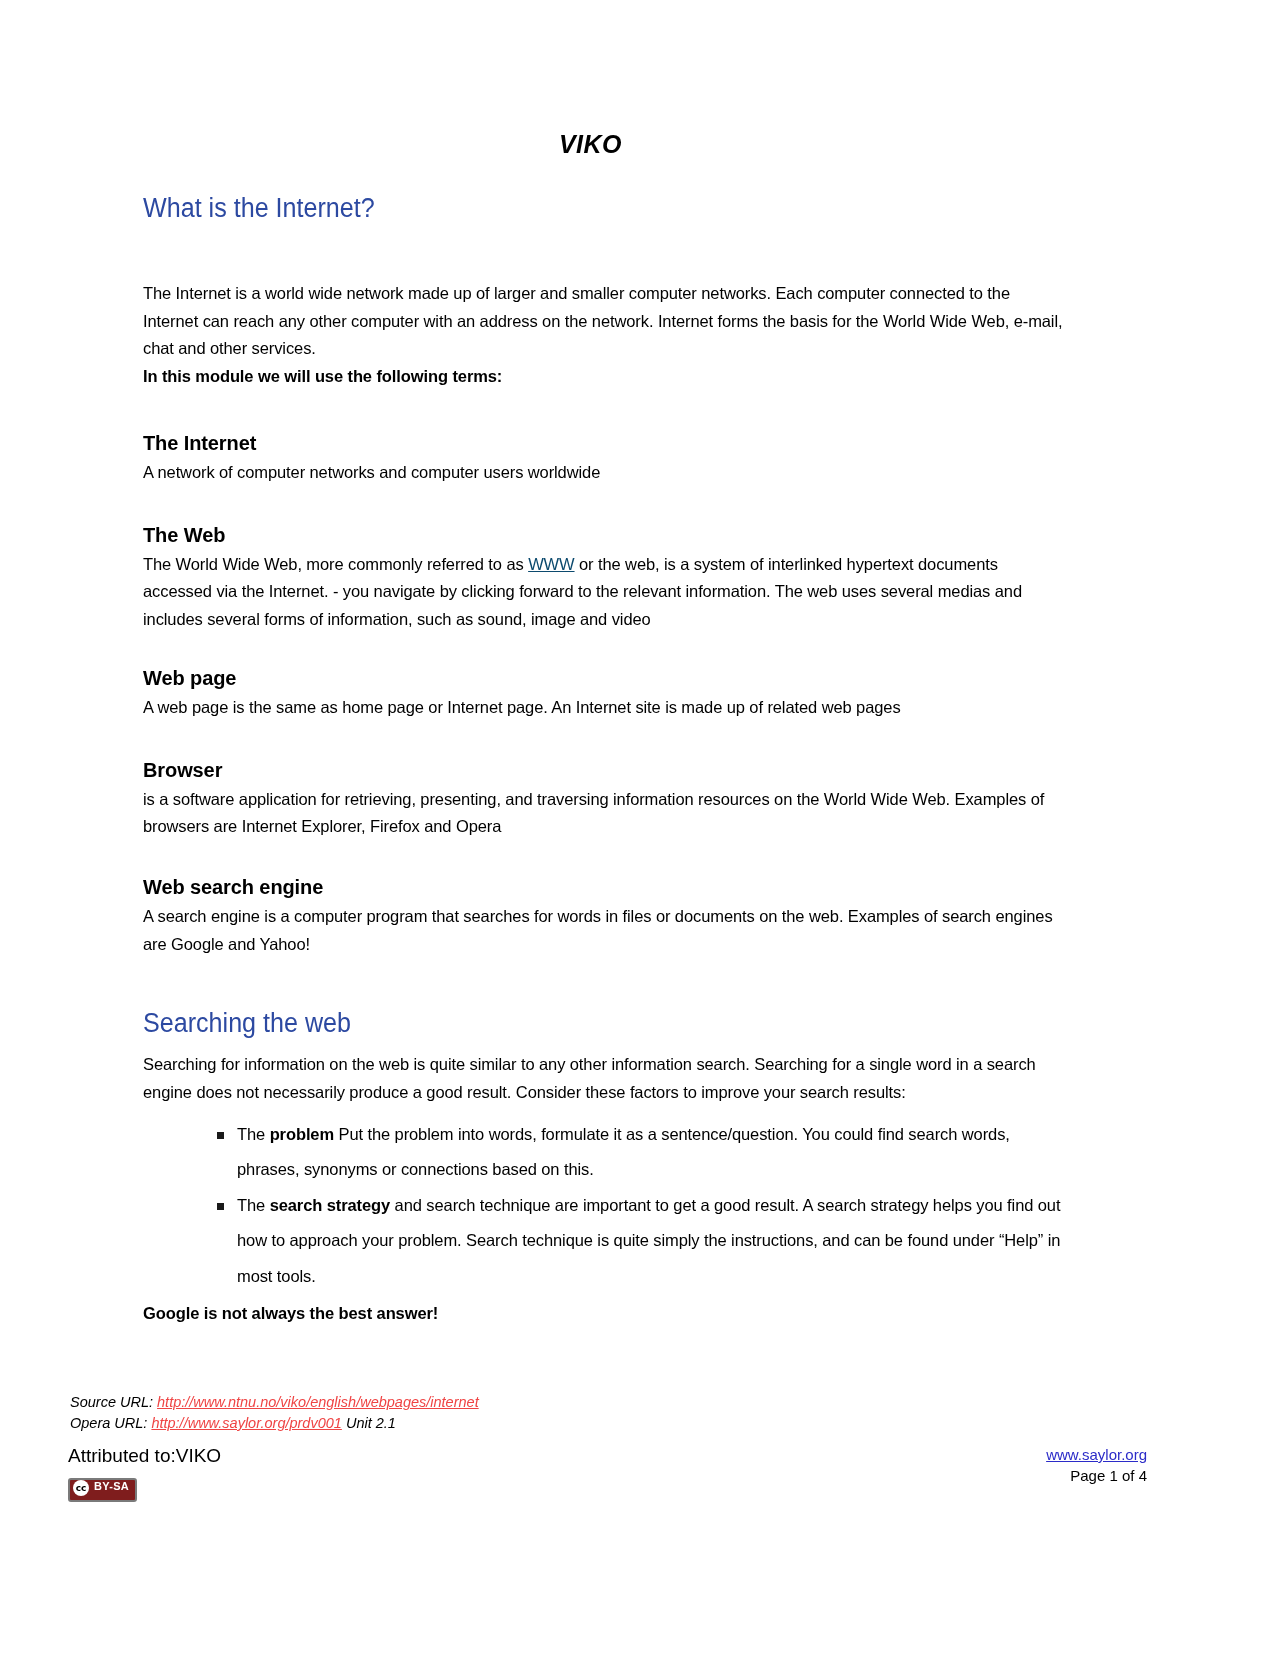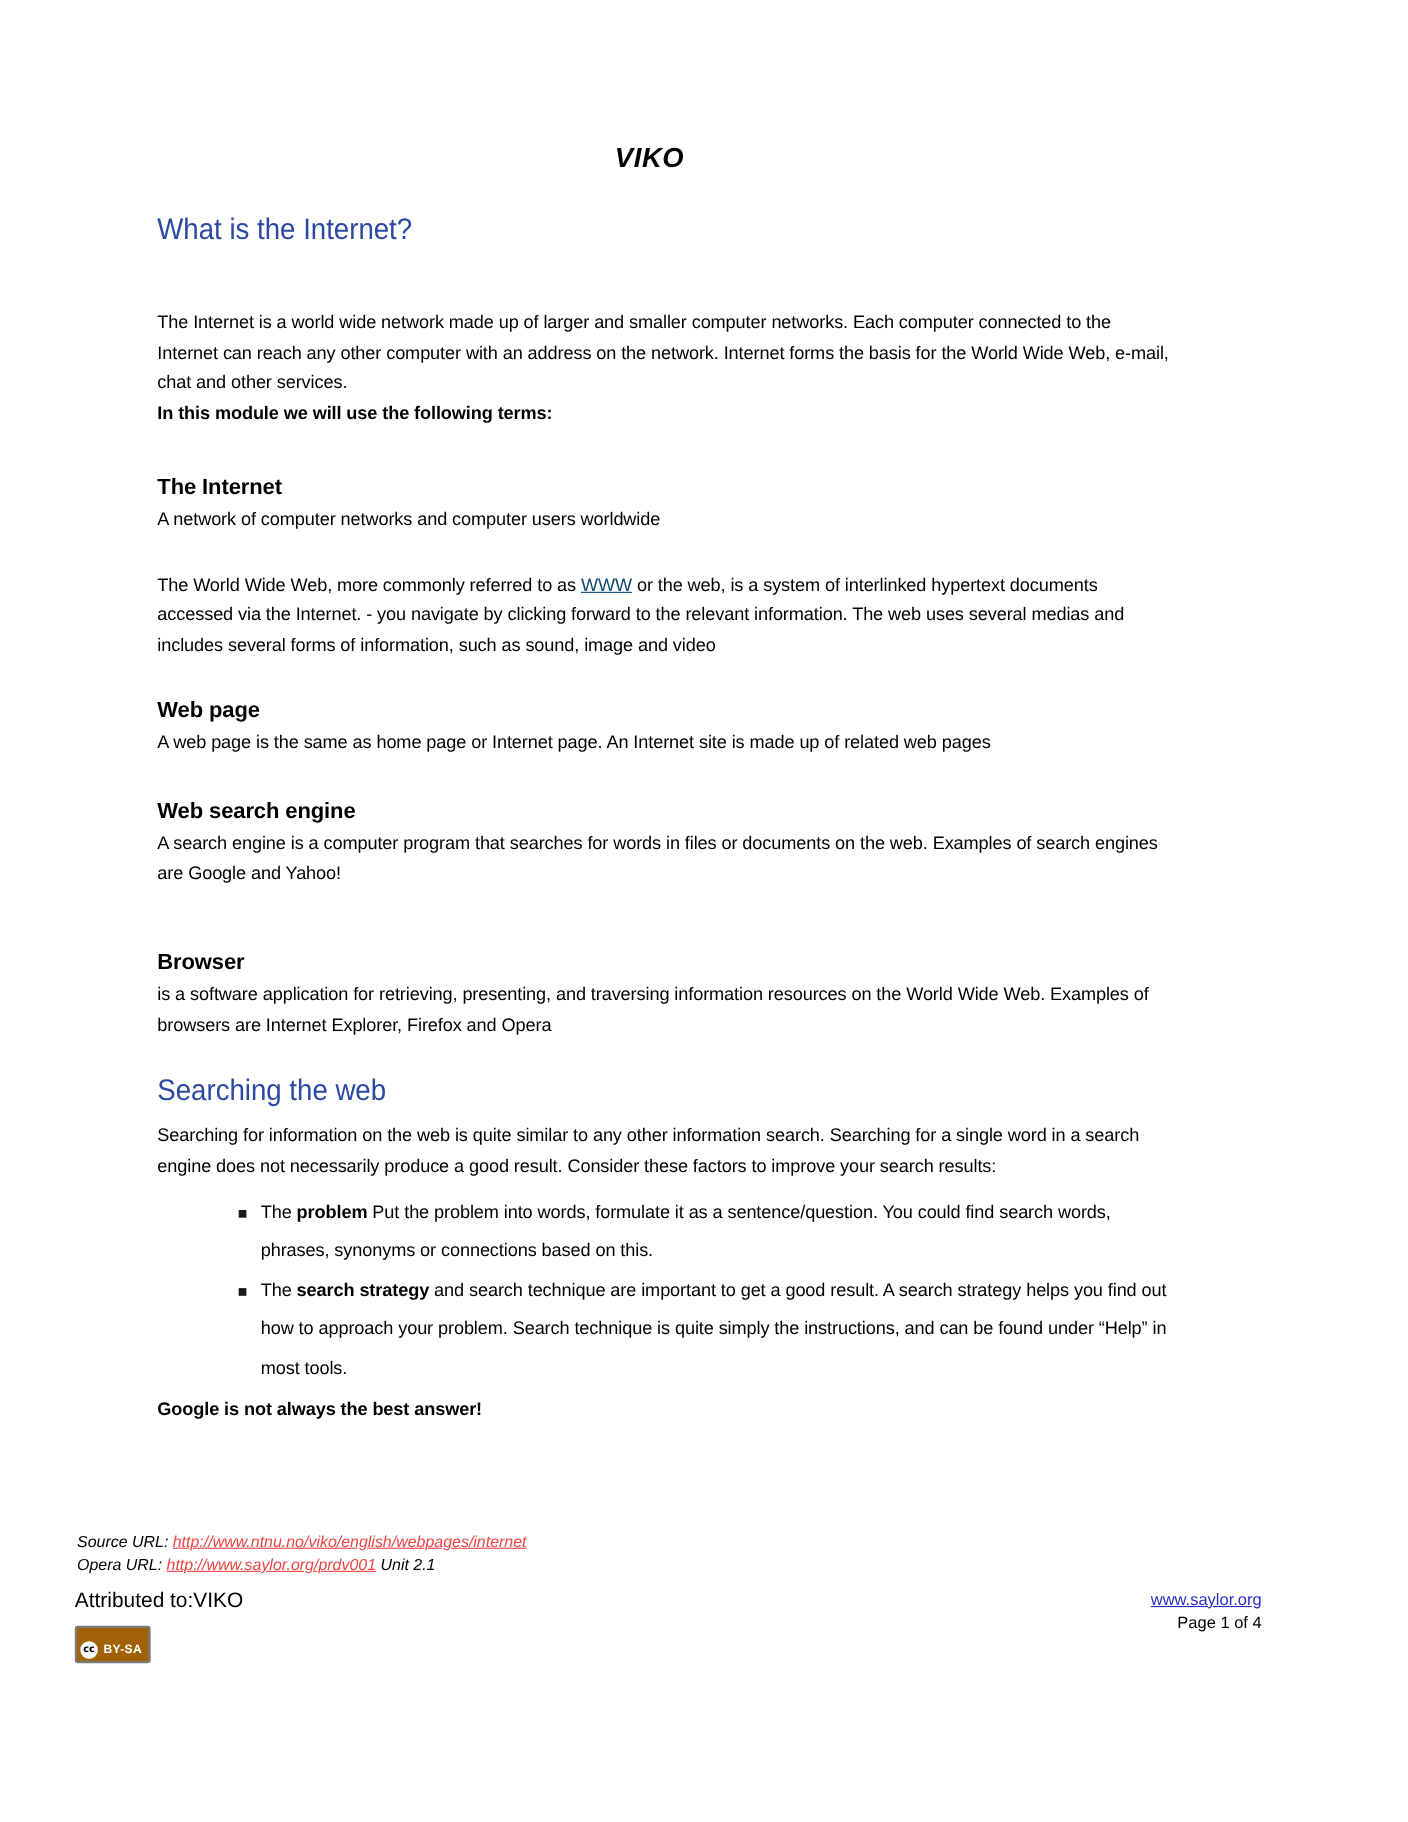--- a/index.html
+++ b/index.html
@@ -114,26 +114,25 @@
     position: absolute;
     left: 68px;
     top: 0;
     font-size: 19px;
   }
   .cc-badge {
     position: absolute;
     left: 68px;
     top: 33px;
     display: inline-flex;
-    align-items: center;
-    background: #a16207;
+    background: #7f1d1d;
     border: 2px solid #7a7a7a;
     border-radius: 3px;
     height: 20px;
-    padding: 10px 6px 0 3px;
+    padding: 0 6px 0 3px;
   }
   .cc-circle {
     width: 16px;
     height: 16px;
     border-radius: 50%;
     background: #ffffff;
     color: #000000;
     font-size: 9px;
     font-weight: bold;
     display: inline-flex;
@@ -174,36 +173,37 @@
 
     <p class="intro-para" style="margin-bottom:0;">The Internet is a world wide network made up of larger and smaller computer networks. Each computer connected to the Internet can reach any other computer with an address on the network. Internet forms the basis for the World Wide Web, e-mail, chat and other services.</p>
     <p class="intro-para bold-inline" style="margin:0 0 36px 0;">In this module we will use the following terms:</p>
 
     <div class="term-block" style="margin-bottom:32px;">
       <div class="term-name">The Internet</div>
       <div class="term-def">A network of computer networks and computer users worldwide</div>
     </div>
 
     <div class="term-block" style="margin-bottom:28px;">
+      <div class="term-name">The Web</div>
       <div class="term-def"><span>The World Wide Web, more commonly referred to as </span><a class="link-www" href="#">WWW</a><span> or the web, is a system of interlinked hypertext documents accessed via the Internet. - you navigate by clicking forward to the relevant information. The web uses several medias and includes several forms of information, such as sound, image and video</span></div>
     </div>
 
     <div class="term-block" style="margin-bottom:32px;">
       <div class="term-name">Web page</div>
       <div class="term-def">A web page is the same as home page or Internet page. An Internet site is made up of related web pages</div>
     </div>
 
+    <div class="term-block" style="margin-bottom:30px;">
+      <div class="term-name">Browser</div>
+      <div class="term-def">is a software application for retrieving, presenting, and traversing information resources on the World Wide Web. Examples of browsers are Internet Explorer, Firefox and Opera</div>
+    </div>
+
     <div class="term-block" style="margin-bottom:50px;">
       <div class="term-name">Web search engine</div>
       <div class="term-def">A search engine is a computer program that searches for words in files or documents on the web. Examples of search engines are Google and Yahoo!</div>
-    </div>
-
-    <div class="term-block" style="margin-bottom:30px;">
-      <div class="term-name">Browser</div>
-      <div class="term-def">is a software application for retrieving, presenting, and traversing information resources on the World Wide Web. Examples of browsers are Internet Explorer, Firefox and Opera</div>
     </div>
 
     <h1 class="section-heading" style="margin-bottom:12px;">Searching the web</h1>
 
     <p class="intro-para" style="margin:0 0 10px 0;">Searching for information on the web is quite similar to any other information search. Searching for a single word in a search engine does not necessarily produce a good result. Consider these factors to improve your search results:</p>
 
     <ul class="bullets">
       <li><span>The </span><span class="bold-inline">problem</span><span> Put the problem into words, formulate it as a sentence/question. You could find search words, phrases, synonyms or connections based on this.</span></li>
       <li><span>The </span><span class="bold-inline">search strategy</span><span> and search technique are important to get a good result. A search strategy helps you find out how to approach your problem. Search technique is quite simply the instructions, and can be found under “Help” in most tools.</span></li>
     </ul>

